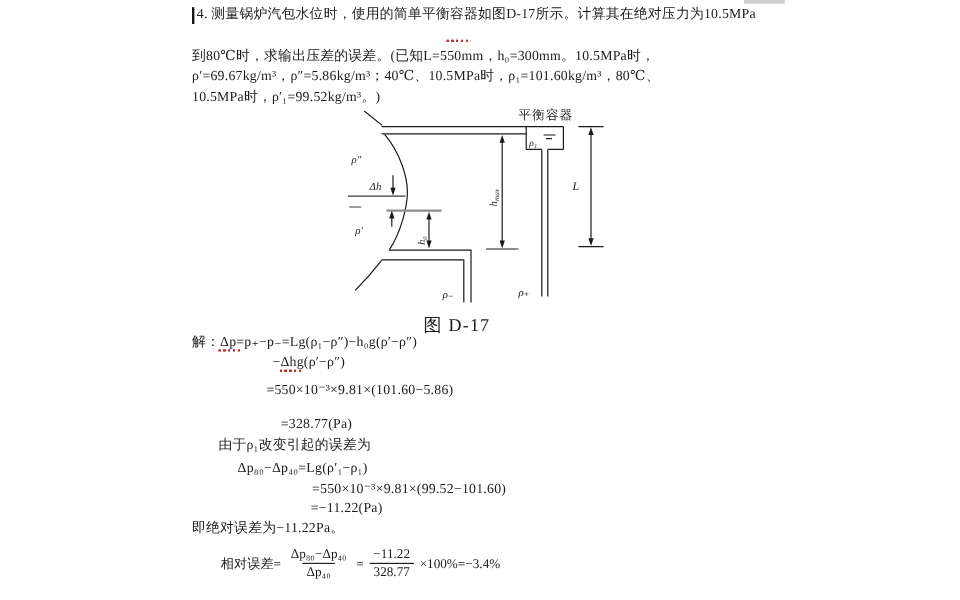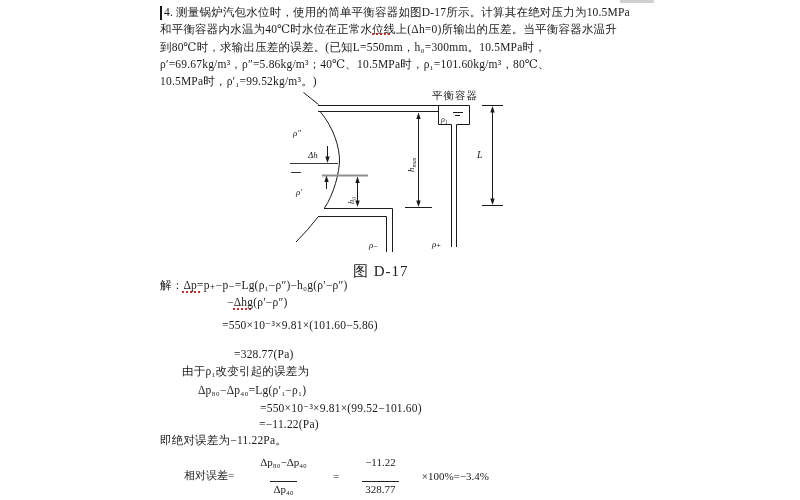--- a/index.html
+++ b/index.html
@@ -15,36 +15,35 @@
   .squig {
     position:absolute; height:2px;
     background:repeating-linear-gradient(90deg,#c43131 0 2px, rgba(0,0,0,0) 2px 4px);
   }
   .cursor-bar { position:absolute; left:160px; top:6px; width:2px; height:14px; background:#161616; }
   .smudge { position:absolute; left:620px; top:0; width:34px; height:3px; background:#cfcfcf; }
   .caption { position:absolute; left:353px; top:262px; font-size:15px; letter-spacing:1px; }
   .fig { position:absolute; left:278px; top:86px; }
   .relerr { position:absolute; left:182px; top:455px; display:flex; align-items:center; font-size:11px; }
   .relerr .piece { margin:0 2px; }
-  .frac { display:inline-flex; flex-direction:column; align-items:center; line-height:1.3; margin:0 21px;gap:12px; }
+  .frac { display:inline-flex; flex-direction:column; align-items:center; line-height:1.3; margin:0 3px; }
   .frac .num { padding:0 3px; }
   .frac .den { border-top:1px solid #222; padding:0 3px; }
   svg text { fill:#1b1b1b; }
   .ital { font-style:italic; }
 </style>
 </head>
 <body>
 
 <div class="page">
 
   <div class="cursor-bar"></div>
   <div class="smudge"></div>
 
   <div class="tline" style="left:164px;top:5px;">4. 测量锅炉汽包水位时，使用的简单平衡容器如图D-17所示。计算其在绝对压力为10.5MPa</div>
-  <div class="tline" style="left:160px;top:22px;">和平衡容器内水温为40℃时水位在正常水位线上(Δh=0)所输出的压差。当平衡容器水温升</div>
   <div class="tline" style="left:160px;top:40px;">到80℃时，求输出压差的误差。(已知L=550mm，h₀=300mm。10.5MPa时，</div>
   <div class="tline" style="left:160px;top:57px;">ρ′=69.67kg/m³，ρ″=5.86kg/m³；40℃、10.5MPa时，ρ₁=101.60kg/m³，80℃、</div>
   <div class="tline" style="left:160px;top:74px;">10.5MPa时，ρ′₁=99.52kg/m³。)</div>
 
   <div class="squig" style="left:372px;top:33px;width:20px;"></div>
   <div class="squig" style="left:182px;top:291px;width:18px;"></div>
   <div class="squig" style="left:233px;top:308px;width:20px;"></div>
 
   <svg class="fig" width="227" height="172" viewBox="278 86 227 172">
     <g stroke="#1a1a1a" stroke-width="1" fill="none">

